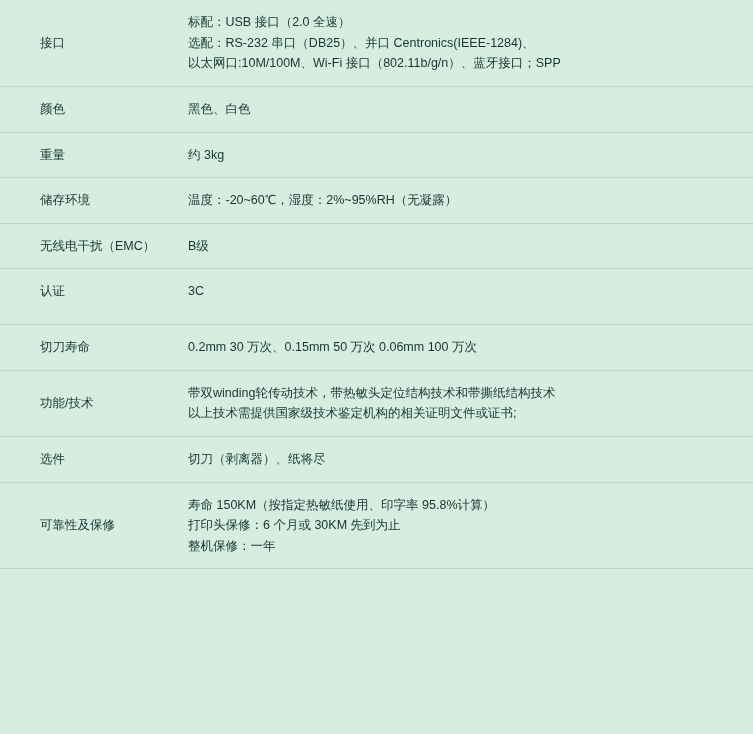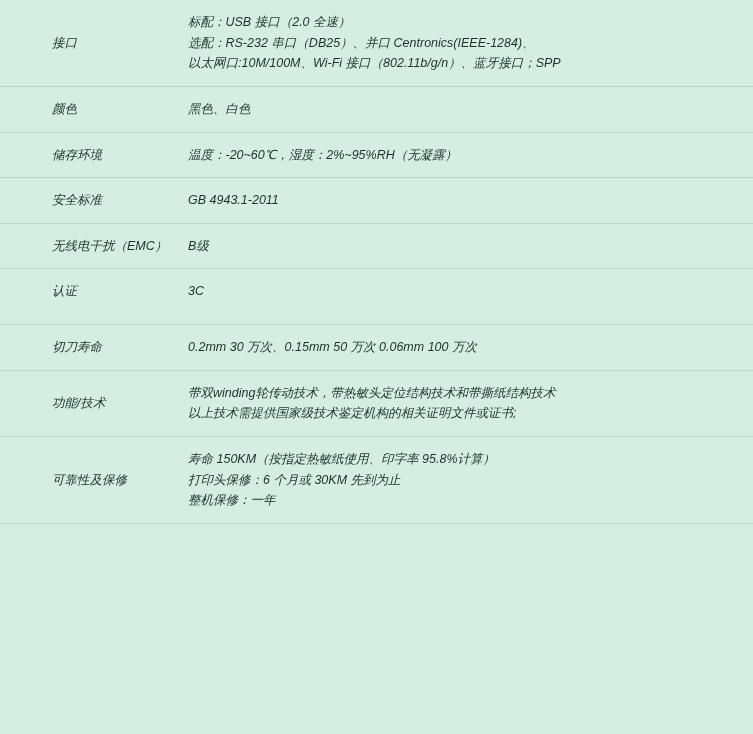--- a/index.html
+++ b/index.html
@@ -23,25 +23,24 @@
     border-bottom: 1px solid #b9d9cb;
   }
   .spec-table tr.no-border {
     border-bottom: none;
   }
   .spec-table td {
     vertical-align: middle;
     padding: 9px 0 9px 0;
     font-size: 12.5px;
     line-height: 1.65;
-    font-style: italic;
   }
   td.label {
     width: 188px;
-    padding-left: 52px;
+    padding-left: 40px;
     box-sizing: border-box;
     color: #17352e;
     font-weight: normal;
   }
   td.value {
     padding-left: 0;
     padding-right: 30px;
     color: #17352e;
   }
   .value-line {
@@ -75,35 +74,35 @@
 
 
 
     <tr class="tall">
       <td class="label">颜色</td>
       <td class="value">
         <span class="value-line">黑色、白色</span>
       </td>
     </tr>
 
+    <tr class="tall">
+      <td class="label">重量</td>
+      <td class="value">
+        <span class="value-line">约 3kg</span>
+      </td>
+    </tr>
 
     <tr class="tall">
       <td class="label">储存环境</td>
       <td class="value">
         <span class="value-line">温度：-20~60℃，湿度：2%~95%RH（无凝露）</span>
       </td>
     </tr>
 
 
-    <tr class="tall">
-      <td class="label">安全标准</td>
-      <td class="value">
-        <span class="value-line">GB 4943.1-2011</span>
-      </td>
-    </tr>
 
     <tr class="tall">
       <td class="label">无线电干扰（EMC）</td>
       <td class="value">
         <span class="value-line">B级</span>
       </td>
     </tr>
 
     <tr class="tall no-border">
       <td class="label">认证</td>
@@ -125,20 +124,26 @@
     </tr>
 
     <tr class="tall">
       <td class="label">功能/技术</td>
       <td class="value">
         <span class="value-line">带双winding轮传动技术，带热敏头定位结构技术和带撕纸结构技术</span>
         <span class="value-line">以上技术需提供国家级技术鉴定机构的相关证明文件或证书;</span>
       </td>
     </tr>
 
+    <tr class="tall">
+      <td class="label">选件</td>
+      <td class="value">
+        <span class="value-line">切刀（剥离器）、纸将尽</span>
+      </td>
+    </tr>
 
     <tr class="tall">
       <td class="label">可靠性及保修</td>
       <td class="value">
         <span class="value-line">寿命 150KM（按指定热敏纸使用、印字率 95.8%计算）</span>
         <span class="value-line">打印头保修：6 个月或 30KM 先到为止</span>
         <span class="value-line">整机保修：一年</span>
       </td>
     </tr>
 

